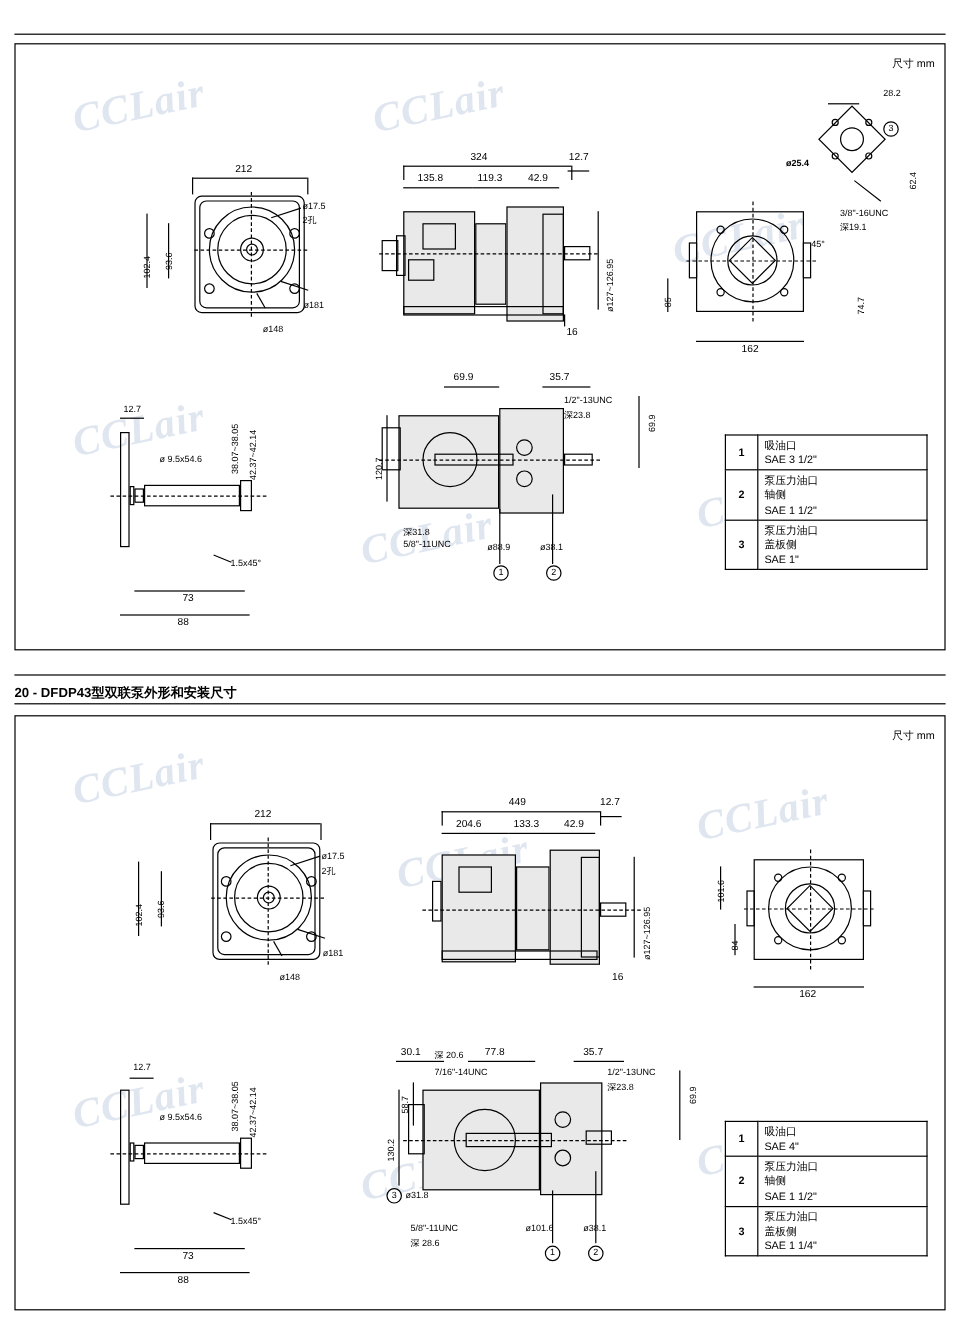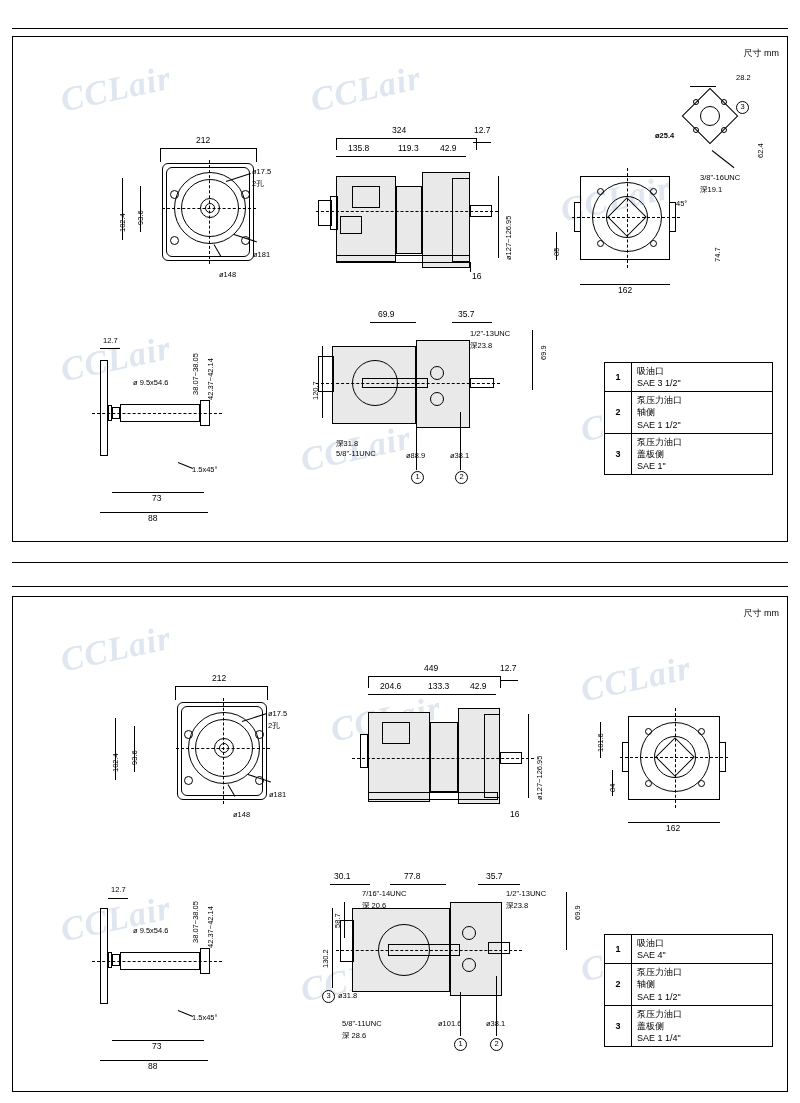--- a/index.html
+++ b/index.html
@@ -230,20 +230,23 @@
     <tr>
       <td class="num">3</td>
       <td class="desc" style="white-space:pre-line;"><span>泵压力油口
 盖板侧
 SAE 1"</span></td>
     </tr>
   </tbody>
     </table>
 
   <div class="ln hln" style="left:12px;top:562px;width:776px;"></div>
+  <div style="position:absolute;left:12px;top:570px;width:776px;">
+    <div class="section-title">20 - DFDP43型双联泵外形和安装尺寸</div>
+  </div>
   <div class="ln hln" style="left:12px;top:586px;width:776px;"></div>
 
   <div class="panel" style="left:12px;top:596px;width:776px;height:496px;">
     <div class="unit" style="right:8px;top:10px;">尺寸  mm</div>
   </div>
 
   <div class="wm" style="left:60px;top:630px;">CCLair</div>
   <div class="wm" style="left:330px;top:700px;">CCLair</div>
   <div class="wm" style="left:580px;top:660px;">CCLair</div>
   <div class="wm" style="left:60px;top:900px;">CCLair</div>
@@ -376,21 +379,21 @@
     <div class="dash" style="left:336px;top:950px;width:186px;"></div>
 
     <div class="lblv" style="left:334px;top:928px;">58.7</div>
     <div class="ln vln" style="left:344px;top:902px;height:36px;"></div>
     <div class="lblv" style="left:322px;top:968px;">130.2</div>
     <div class="ln vln" style="left:332px;top:908px;height:80px;"></div>
     <div class="lblv" style="left:574px;top:920px;">69.9</div>
     <div class="ln vln" style="left:566px;top:892px;height:58px;"></div>
 
     <div class="lbl" style="left:362px;top:890px;">7/16"-14UNC</div>
-    <div class="lbl" style="left:362px;top:902px;text-align:right;">深 20.6</div>
+    <div class="lbl" style="left:362px;top:876px;text-align:right;">深 20.6</div>
     <div class="lbl" style="left:506px;top:890px;">1/2"-13UNC</div>
     <div class="lbl" style="left:506px;top:902px;">深23.8</div>
     <div class="lbl" style="left:342px;top:1020px;">5/8"-11UNC</div>
     <div class="lbl" style="left:342px;top:1032px;">深 28.6</div>
     <div class="cnum" style="left:322px;top:990px;">3</div>
     <div class="lbl" style="left:338px;top:992px;">ø31.8</div>
     <div class="lbl" style="left:438px;top:1020px;">ø101.6</div>
     <div class="lbl" style="left:486px;top:1020px;">ø38.1</div>
     <div class="cnum" style="left:454px;top:1038px;">1</div>
     <div class="cnum" style="left:490px;top:1038px;">2</div>

